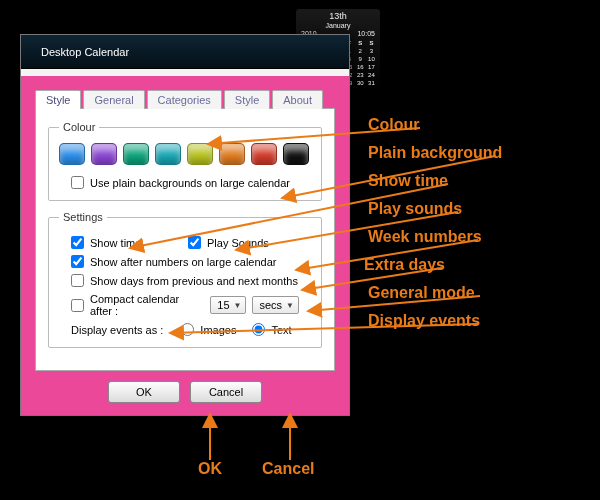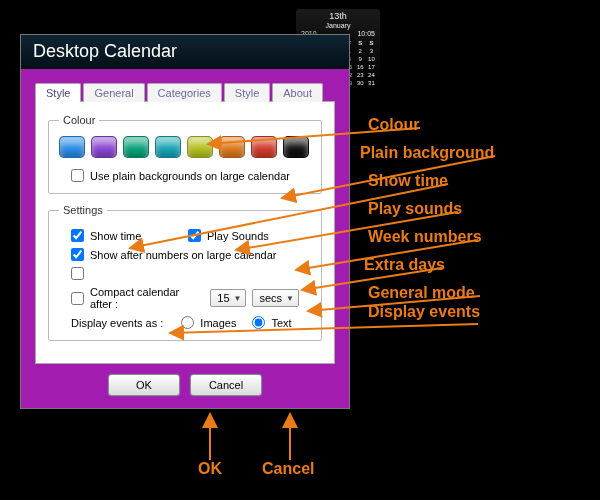--- a/index.html
+++ b/index.html
@@ -20,29 +20,30 @@
     top: 34px;
     width: 330px;
     background: #f4f4f4;
     border: 1px solid #777;
     box-shadow: 2px 2px 10px rgba(0,0,0,0.6);
   }
   .titlebar {
     height: 34px;
     background: linear-gradient(#0e2433, #041018);
     color: #fff;
-    font-size: 18px;
+    font-size: 11px;
     display: flex;
     align-items: center;
-    padding: 0 12px;
+    padding: 0 20px;
     border-bottom: 1px solid #000;
   }
   .body {
     padding: 14px 14px 12px 14px;
-    background: #a21caf;
+    background: #ec4899;
+    margin-top: 7px;
   }
   .tabrow {
     display: flex;
     gap: 0;
     margin-bottom: -1px;
   }
   .tab {
     border: 1px solid #aaa;
     border-bottom: none;
     padding: 3px 10px;
@@ -293,20 +294,21 @@
           <label for="cb-snd">Play Sounds</label>
         </div>
 
         <div class="row">
           <input type="checkbox" id="cb-wk" checked="" style="">
           <label for="cb-wk">Show after numbers on large calendar</label>
         </div>
 
         <div class="row">
           <input type="checkbox" id="cb-pn" style="">
+          <label for="cb-pn">Show days from previous and next months</label>
         </div>
 
         <div class="row">
           <input type="checkbox" id="cb-cp" style="">
           <label for="cb-cp">Compact calendar after :</label>
           <span class="combo">
             <span>15</span>
             <span class="chev">▼</span>
           </span>
           <span class="combo">
@@ -350,21 +352,21 @@
     <line x1="478" y1="240" x2="296" y2="270"></line>
     <line x1="442" y1="268" x2="302" y2="290"></line>
     <line x1="480" y1="296" x2="308" y2="311"></line>
     <line x1="478" y1="324" x2="170" y2="333"></line>
     <line x1="210" y1="460" x2="210" y2="414"></line>
     <line x1="290" y1="460" x2="290" y2="414"></line>
   </g>
 </svg>
 
 <span class="annot" style="left:368px; top:116px;">Colour</span>
-<span class="annot" style="left:360px; top:144px;">Plain background</span>
+<span class="annot" style="left:368px; top:144px;">Plain background</span>
 <span class="annot" style="left:368px; top:172px;">Show time</span>
 <span class="annot" style="left:368px; top:200px;">Play sounds</span>
 <span class="annot" style="left:368px; top:228px;">Week numbers</span>
 <span class="annot" style="left:364px; top:256px;">Extra days</span>
 <span class="annot" style="left:368px; top:284px;">General mode</span>
-<span class="annot" style="left:368px; top:303px;text-align:right;">Display events</span>
+<span class="annot" style="left:368px; top:312px;text-align:right;">Display events</span>
 <span class="annot" style="left:198px; top:460px;">OK</span>
 <span class="annot" style="left:262px; top:460px;">Cancel</span>
 
 </body></html>

